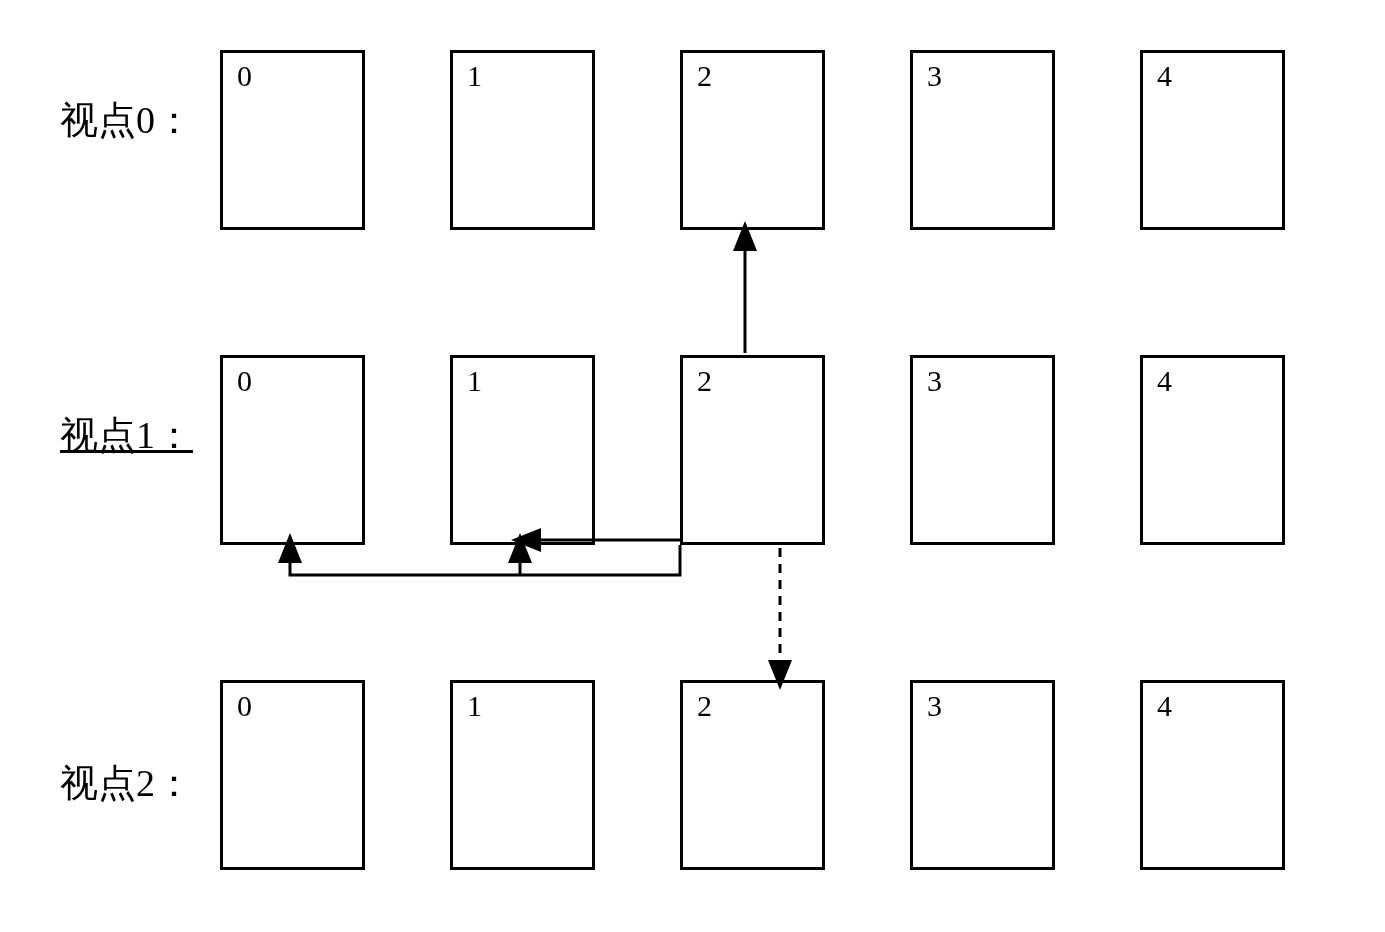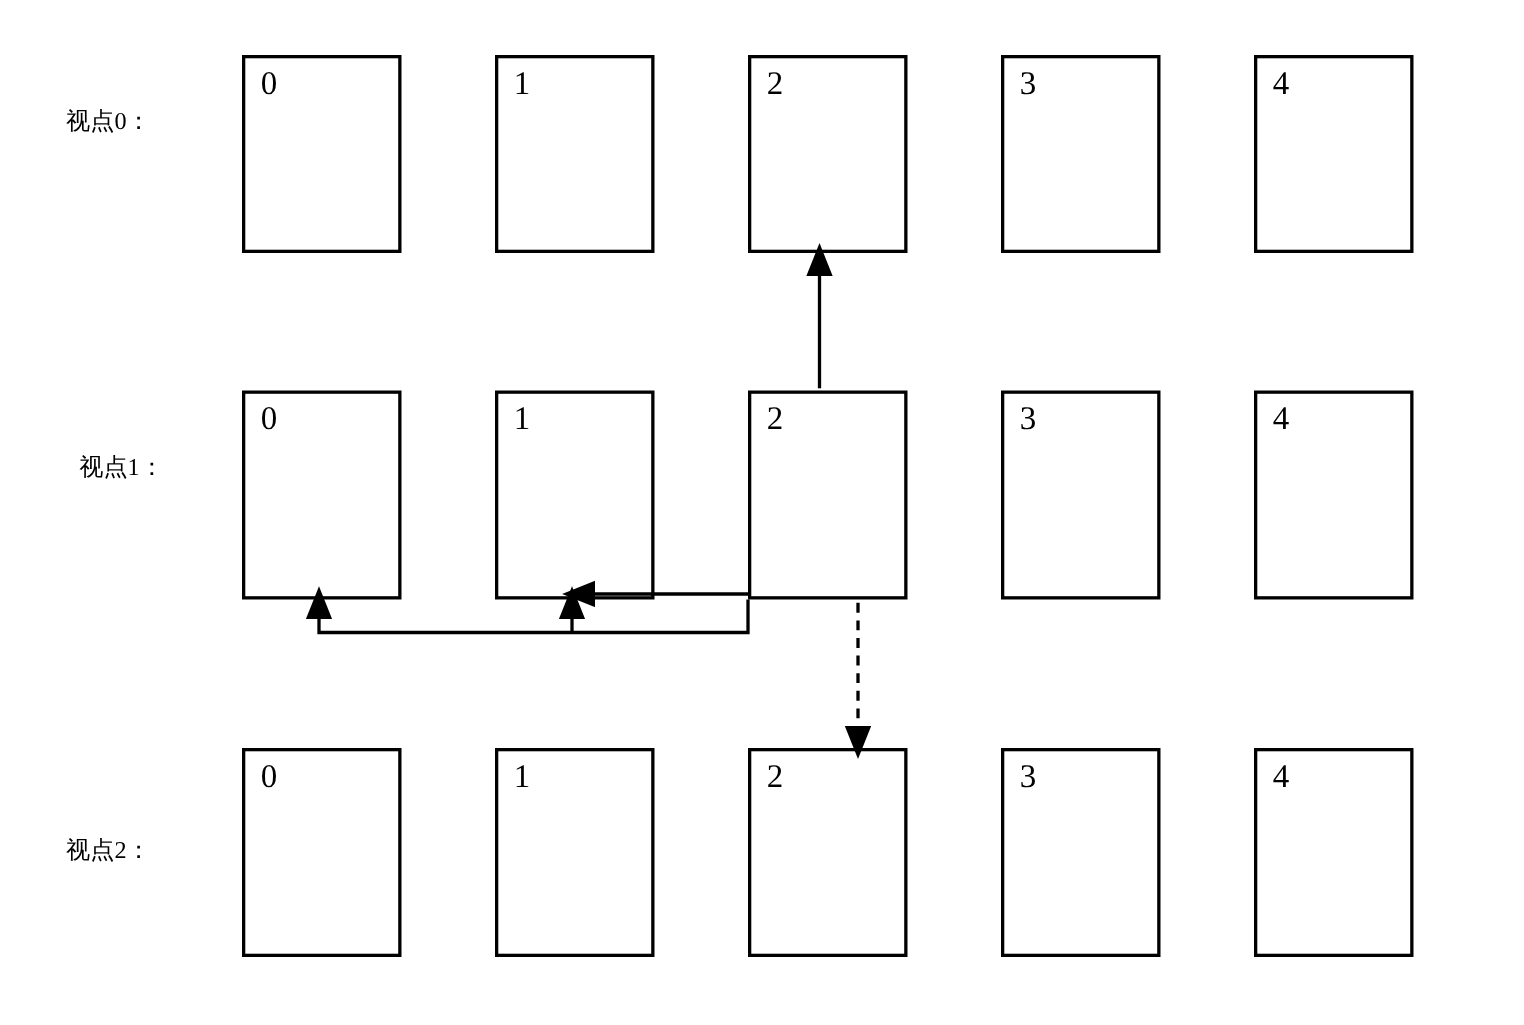--- a/index.html
+++ b/index.html
@@ -6,21 +6,21 @@
     margin: 0;
     padding: 0;
     background: #ffffff;
     font-family: "SimSun", "宋体", serif;
     width: 1385px;
     height: 932px;
     position: relative;
   }
   .row-label {
     position: absolute;
-    font-size: 22px;
+    font-size: 38px;
     color: #000;
   }
   .frame-box {
     position: absolute;
     border: 3px solid #000;
     background: #fff;
     box-sizing: border-box;
   }
   .frame-number {
     position: absolute;
@@ -34,21 +34,21 @@
     position: absolute;
     top: 0;
     left: 0;
     pointer-events: none;
   }
 </style>
 </head>
 <body>
 
 <div class="row-label" style="left: 60px; top: 95px;">视点0：</div>
-<div class="row-label" style="left: 72px; top: 410px;">视点1：</div>
+<div class="row-label" style="left: 60px; top: 410px; text-decoration: underline;">视点1：</div>
 <div class="row-label" style="left: 60px; top: 758px;">视点2：</div>
 
 <div class="frame-box" style="left: 220px; top: 50px; width: 145px; height: 180px;">
     <span class="frame-number">0</span>
   </div>
 <div class="frame-box" style="left: 450px; top: 50px; width: 145px; height: 180px;">
     <span class="frame-number">1</span>
   </div>
 <div class="frame-box" style="left: 680px; top: 50px; width: 145px; height: 180px;">
     <span class="frame-number">2</span>

